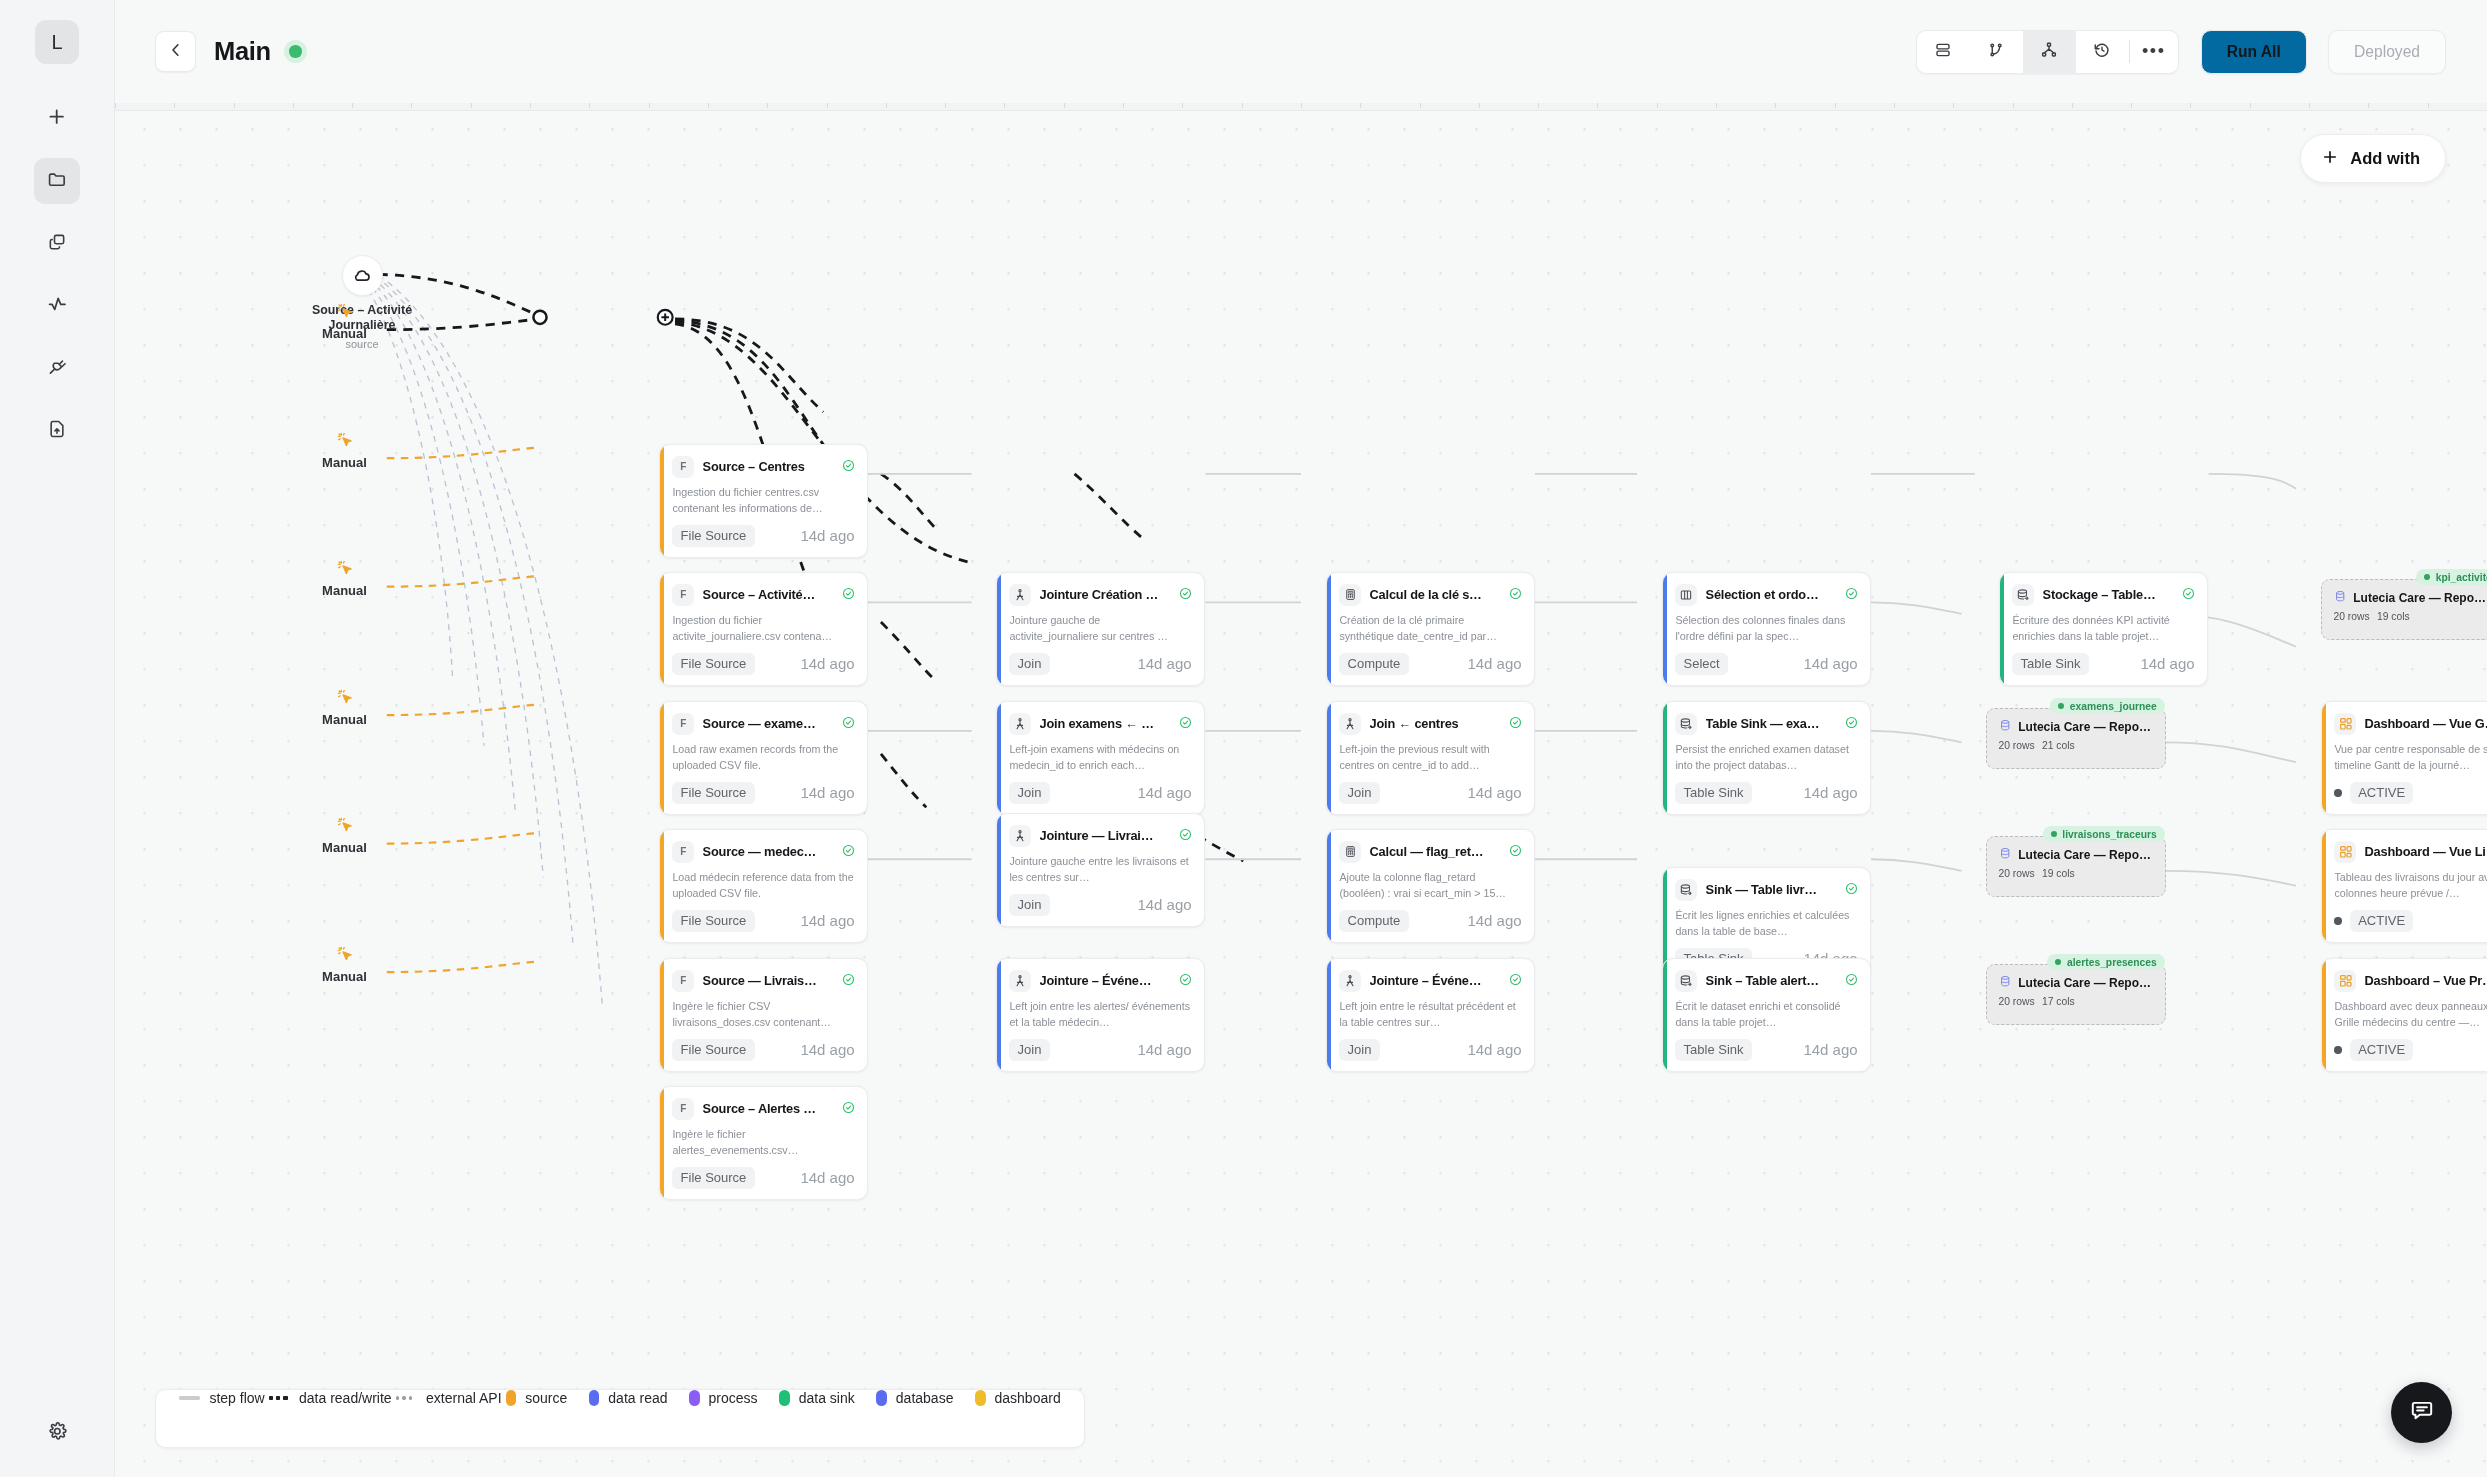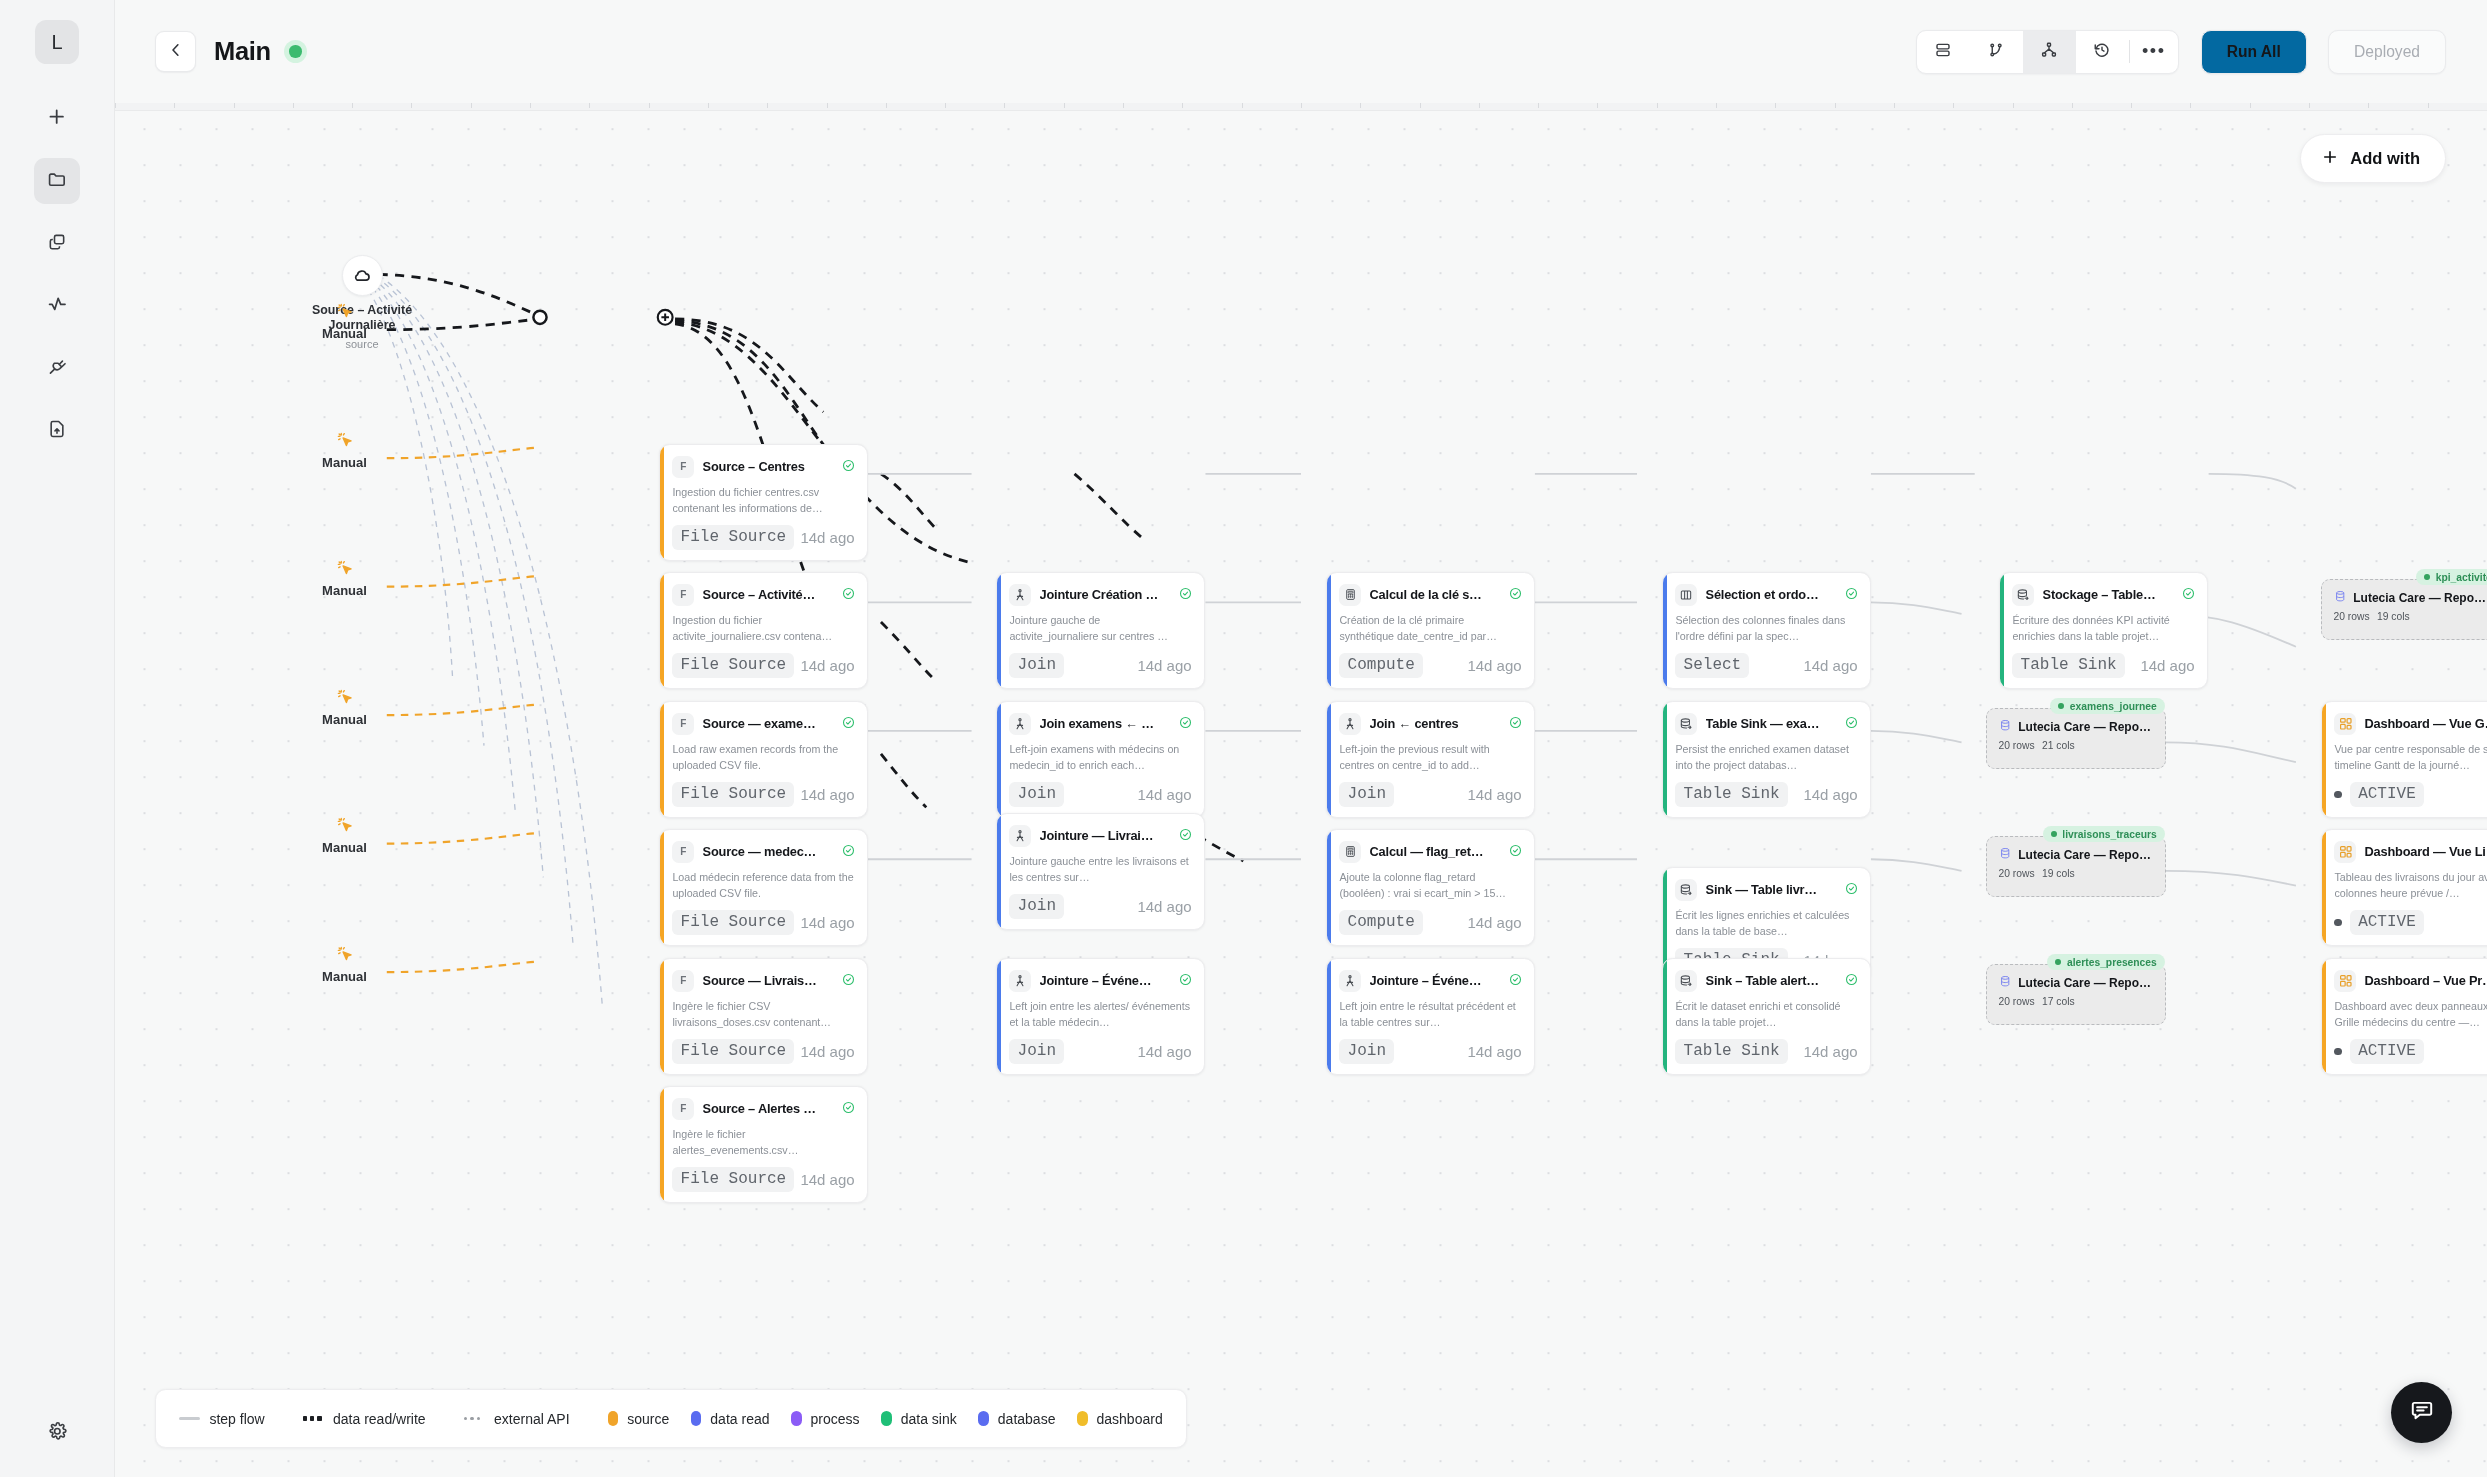--- a/index.html
+++ b/index.html
@@ -137,21 +137,21 @@
     white-space: nowrap; overflow: hidden; text-overflow: ellipsis; flex: 1 1 auto;
   }
   .card-desc {
     margin-top: 7.4px; font-size: 10.7px; line-height: 1.45; color:#8b9097;
     display:-webkit-box; -webkit-line-clamp:2; -webkit-box-orient:vertical; overflow:hidden;
     max-height: 31px;
   }
   .card-foot { margin-top: 9px; display:flex; align-items:center; justify-content:space-between; }
   .tag {
     padding: 3.3px 8.2px; border-radius: 5.8px; background:#f1f2f3;
-    font-size: 16px; font-weight: 500; color:#60656c;font-family:Liberation Mono, monospace;
+    font-size: 13px; font-weight: 500; color:#60656c;
   }
   .ago { font-size: 15px; color:#9aa0a6; }
   .status-wrap { display:flex; align-items:center; gap: 8.2px; }
   .status-dot { width:7.4px; height:7.4px; border-radius:50%; background:#53585f; }
 
   
   .dbnode {
     position:absolute; width: 180px; min-height: 61px;
     background: #ebebeb; border: 1.3px dashed #b9bbbe; border-radius: 9px;
     padding: 10px 11.5px 9px 11.5px;
@@ -166,21 +166,21 @@
     display:flex; align-items:center; gap:5.8px;
     font-size: 10.3px; font-weight: 600; color:#2e8f57; white-space:nowrap;
   }
   .dbbadge i { width:5.8px; height:5.8px; border-radius:50%; background:#34a35f; display:inline-block; }
 
   
   .legend {
     position:absolute; left: 40px; bottom: 30px;
     height: 59px; padding: 0 23px;
     background:#ffffff; border:0.8px solid #ededef; border-radius: 10.7px;
-    display:flex; align-items:center; gap: 38px;
+    display:flex; align-items:flex-start; gap: 4px;
     box-shadow: 0 0.8px 2.5px rgba(16,24,40,.05);
     z-index: 12;
   }
   .leg { display:flex; align-items:center; gap: 9px; font-size: 14px; color:#25282c; }
   .leg-solid { width: 21.4px; height: 3.3px; border-radius:1.6px; background:#c9ccd0; }
   .leg-dash { width: 21.4px; height: 4.1px; display:flex; gap:3.3px; align-items:center; }
   .leg-dash i { width:4.1px; height:4.1px; border-radius:0.8px; background:#1d1f23; }
   .leg-dash.light i { width:3.3px; height:3.3px; background:#9a9ea3; border-radius:50%; }
   .leg-chip { width: 10.7px; height: 15.6px; border-radius: 5.8px; }
 

